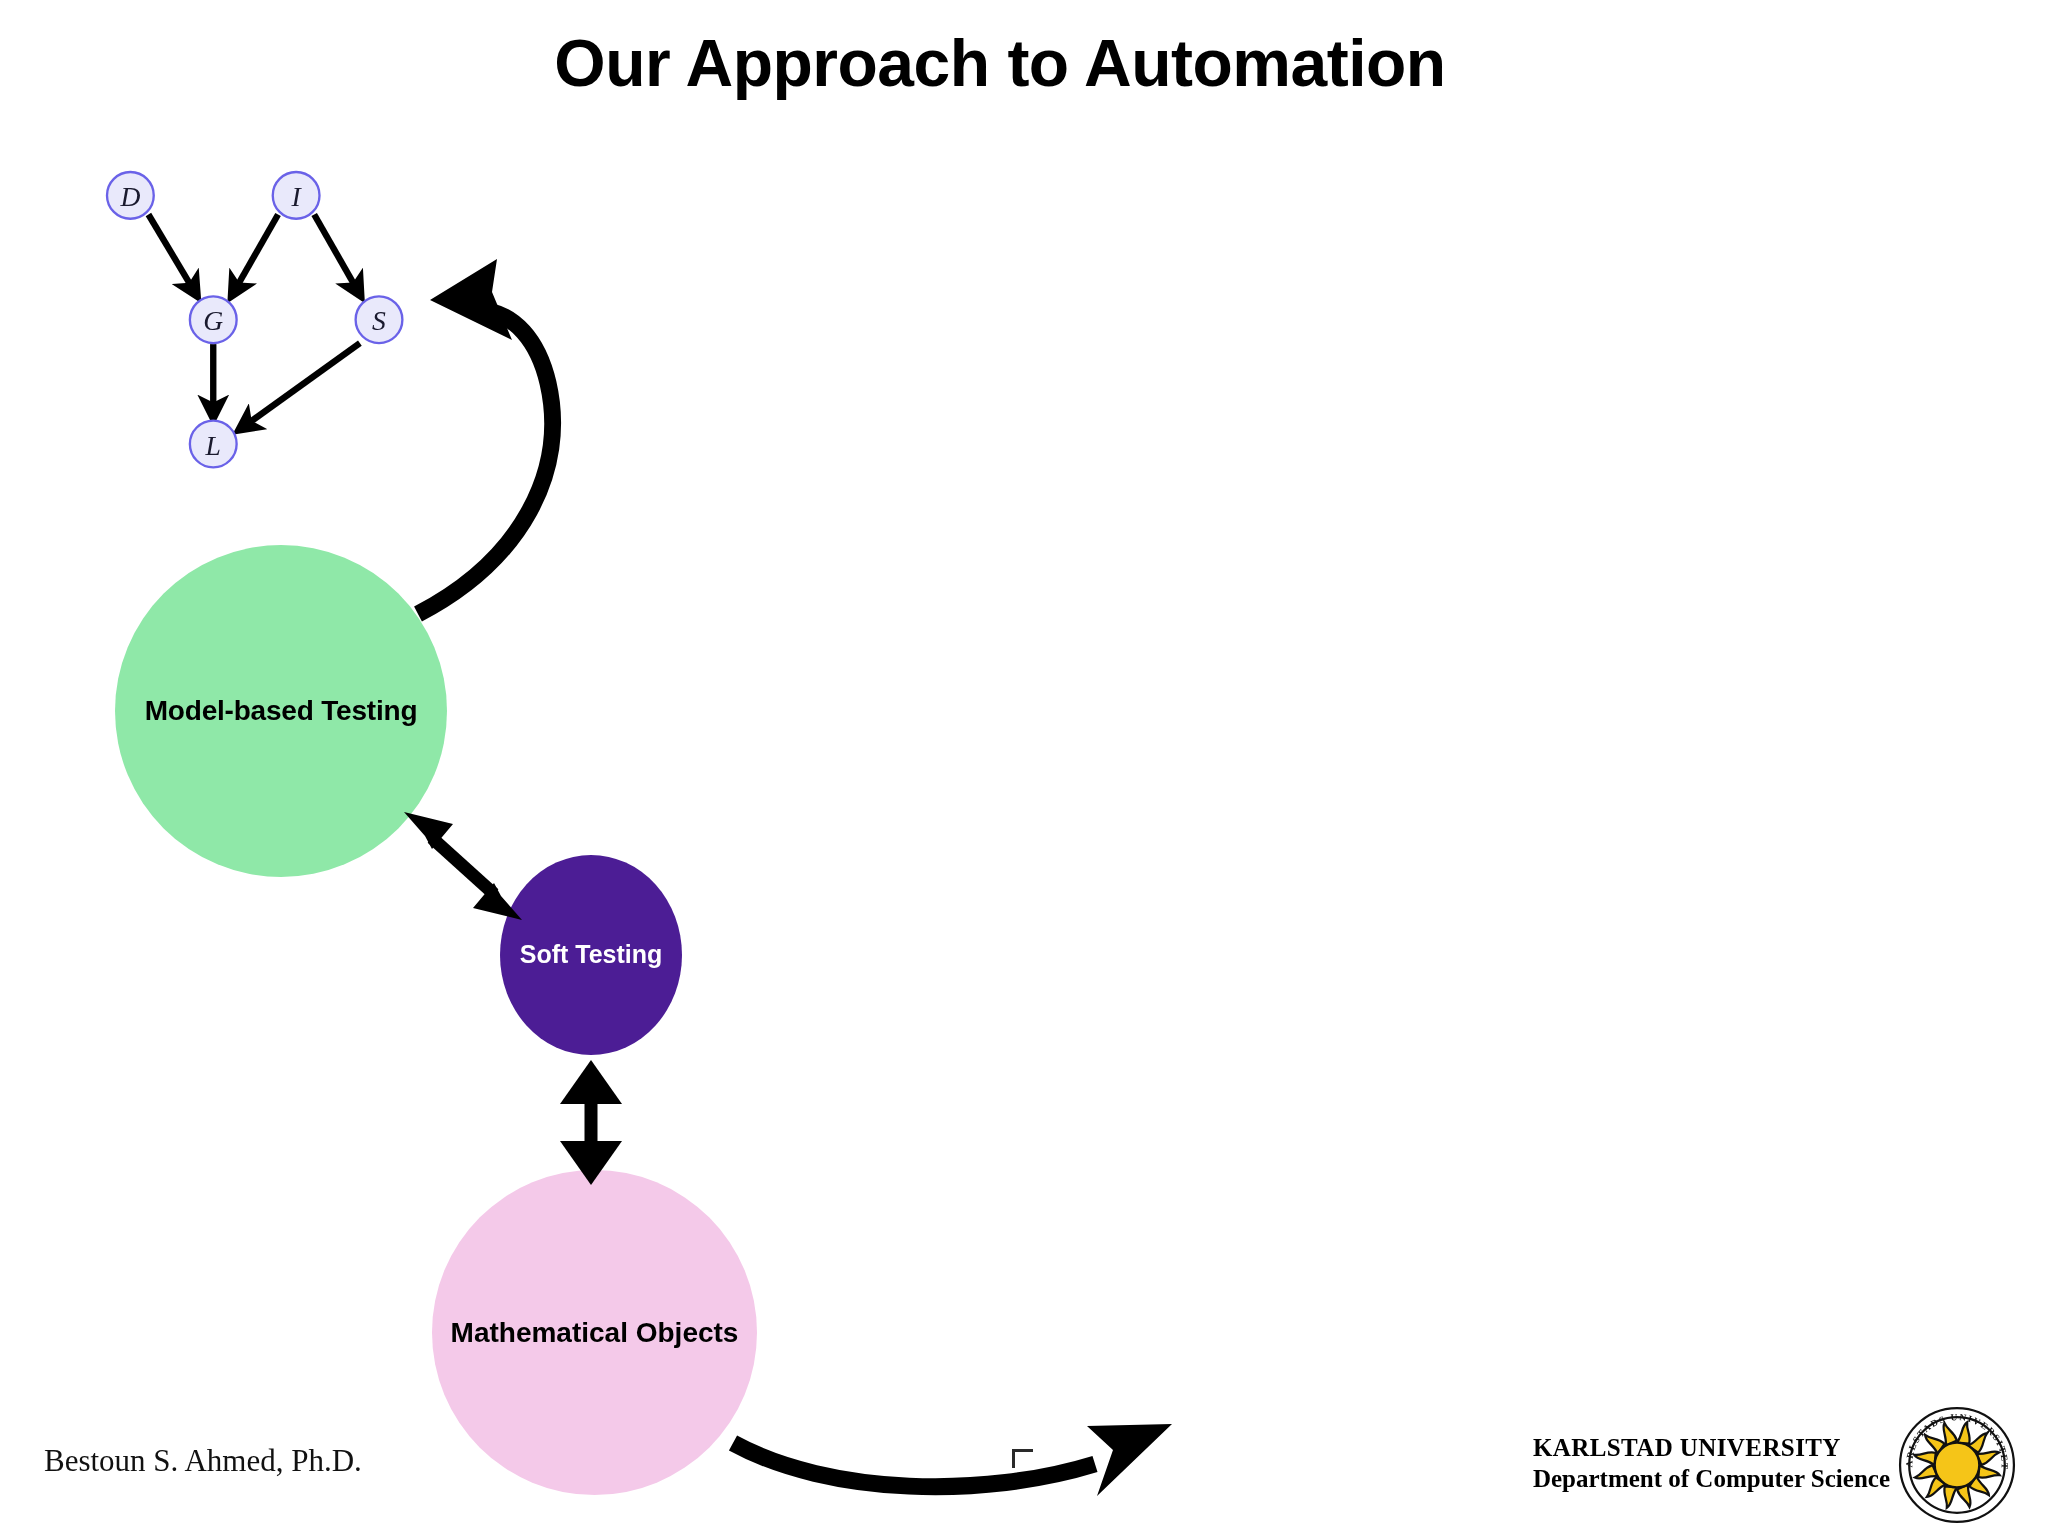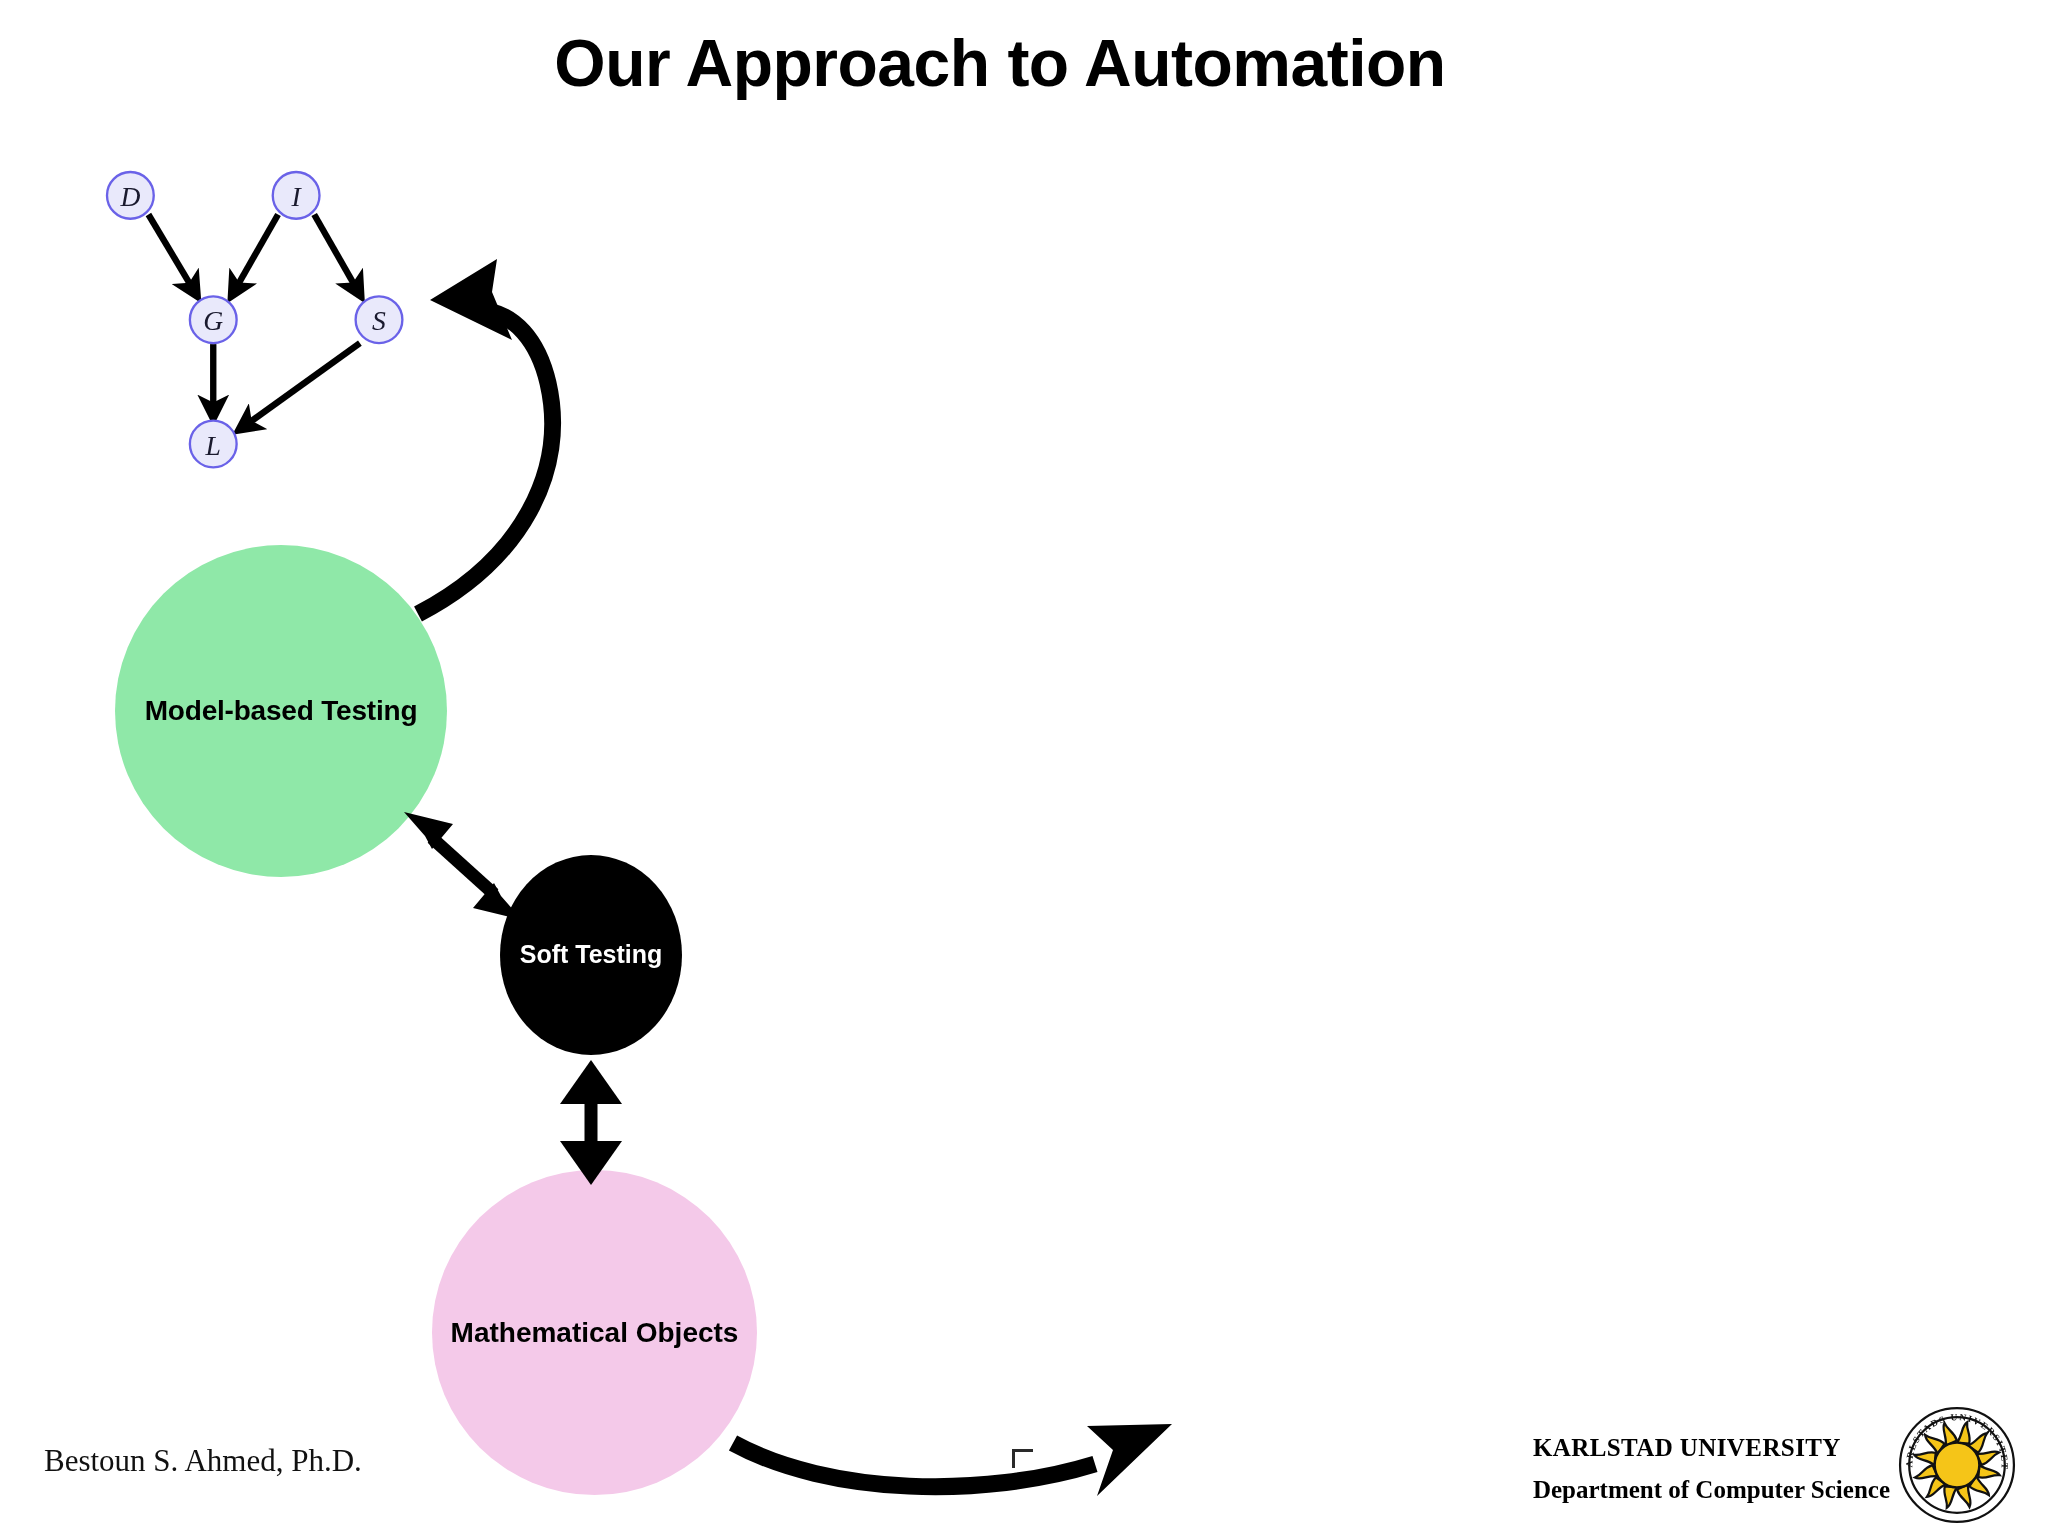--- a/index.html
+++ b/index.html
@@ -87,21 +87,21 @@
     background: #8fe8a8;
     color: #000000;
     font-size: 28px;
     letter-spacing: -0.2px;
   }
   #circle-soft-testing {
     left: 500px;
     top: 855px;
     width: 182px;
     height: 200px;
-    background: #000000;
+    background: #4c1d95;
     color: #ffffff;
     font-size: 25px;
   }
   #circle-math-objects {
     left: 432px;
     top: 1170px;
     width: 325px;
     height: 325px;
     background: #f4c9e9;
     color: #000000;
@@ -161,21 +161,21 @@
   }
   #footer-university {
     font-size: 25px;
     font-weight: 700;
     letter-spacing: 0.4px;
     white-space: nowrap;
   }
   #footer-department {
     font-size: 25px;
     font-weight: 700;
-    margin-top: 14px;
+    margin-top: 3px;
     white-space: nowrap;
   }
 
   
   #university-logo {
     position: absolute;
     left: 1896px;
     top: 1404px;
     width: 122px;
     height: 122px;

